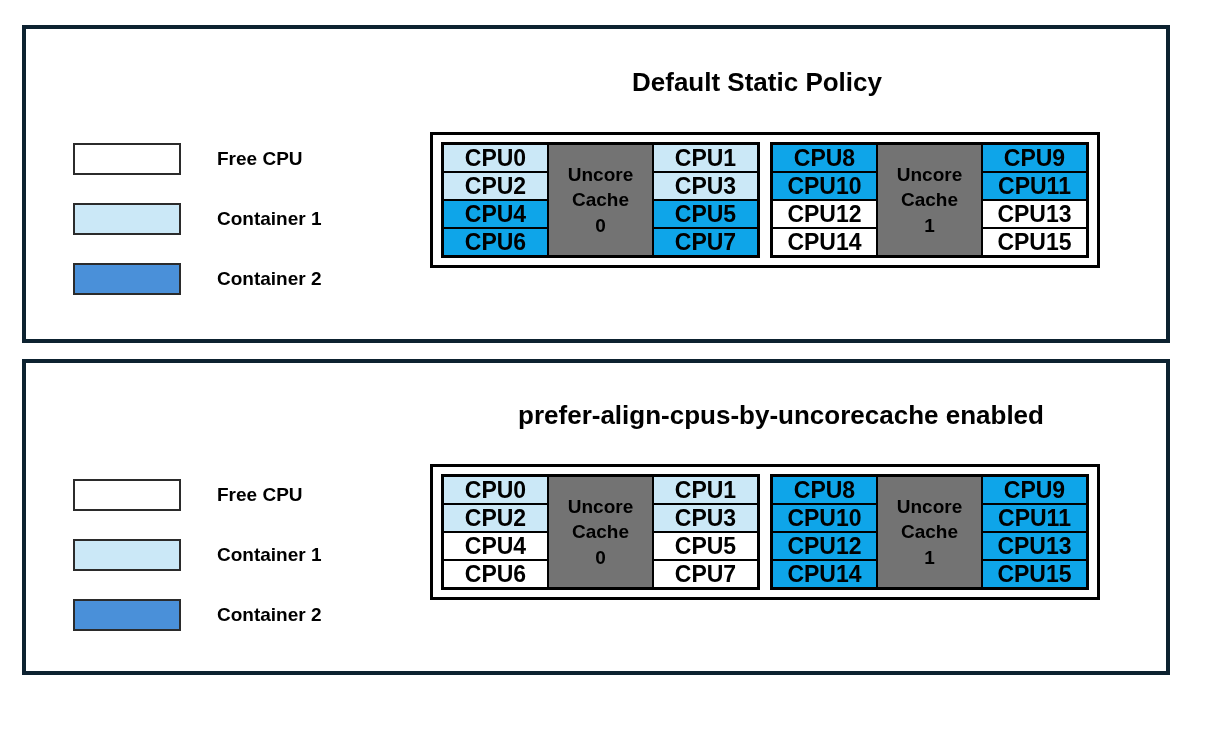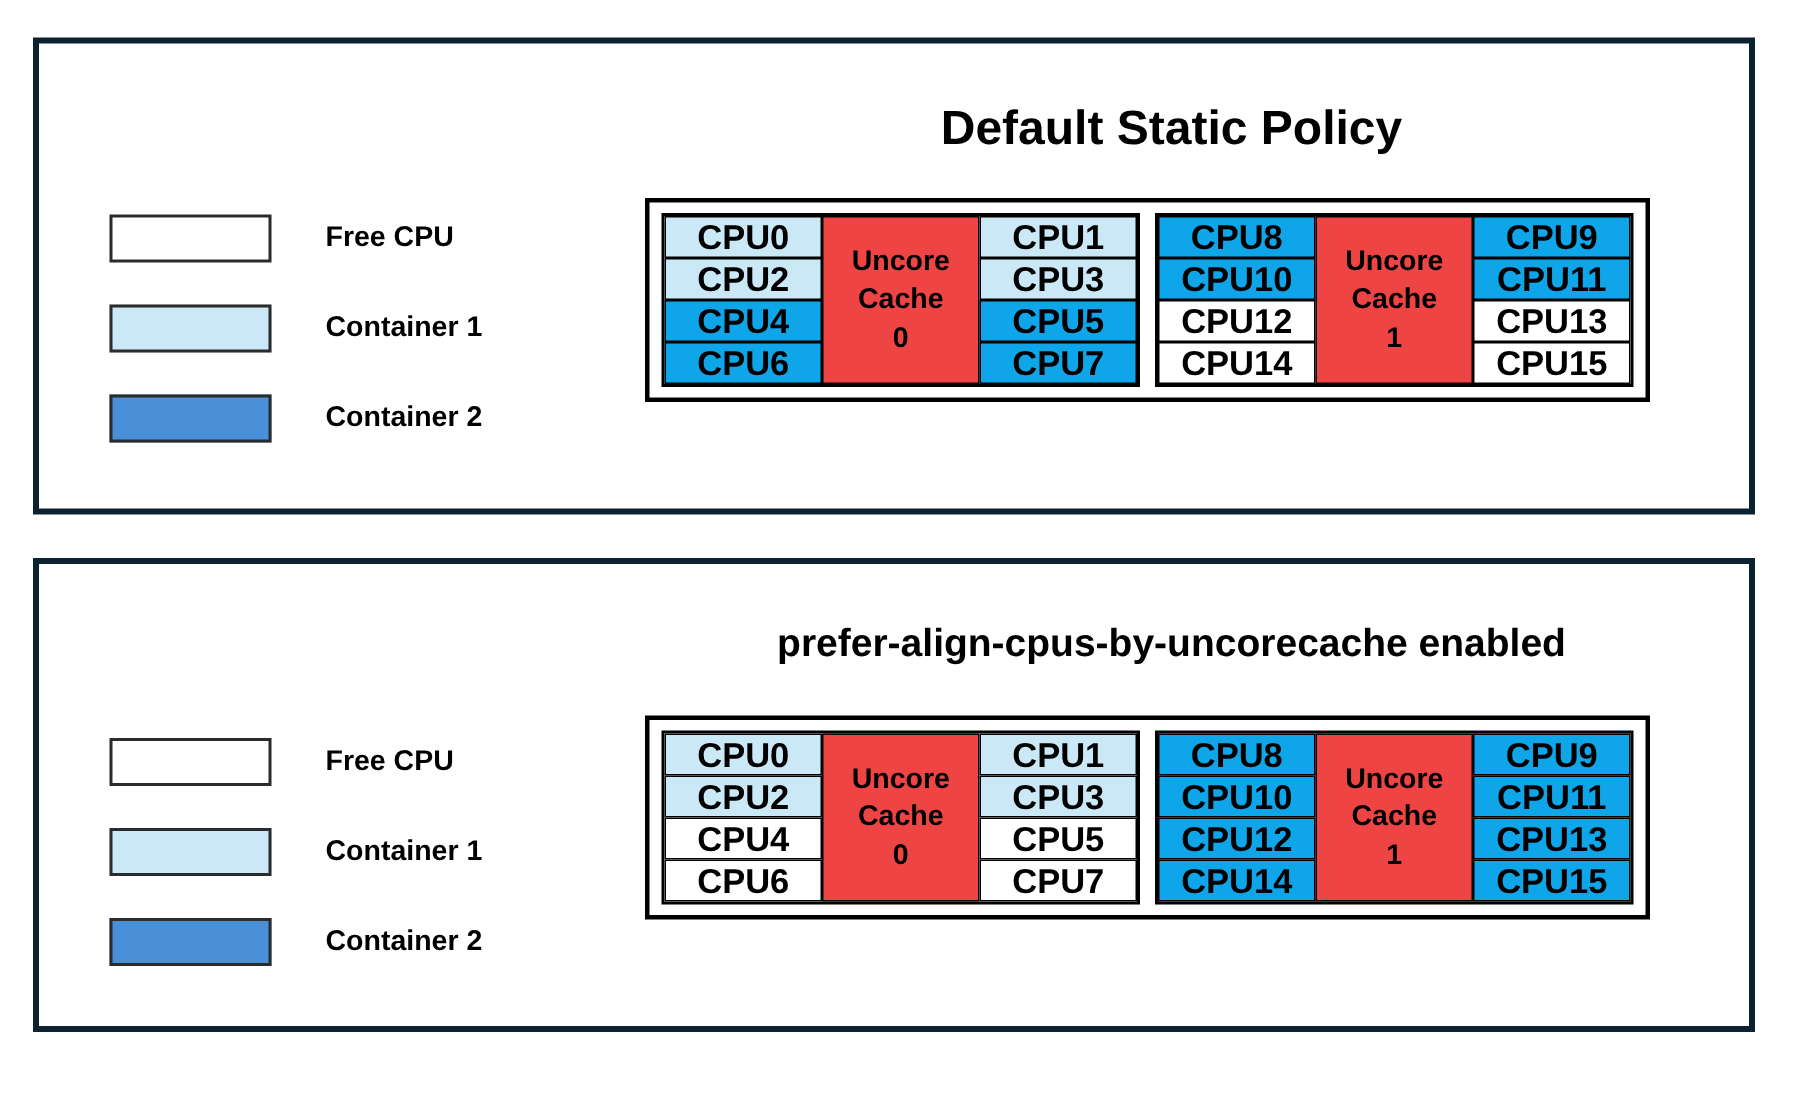--- a/index.html
+++ b/index.html
@@ -17,34 +17,34 @@
 
   .panel {
     position: absolute;
     left: 22px;
     width: 1148px;
     box-sizing: border-box;
     border: 4px solid #0d2230;
     background: #ffffff;
   }
   #panel-top   { top: 25px;  height: 318px; }
-  #panel-bottom{ top: 372px; height: 316px; }
+  #panel-bottom{ top: 359px; height: 316px; }
 
   .panel-title {
     position: absolute;
     text-align: center;
     font-weight: bold;
     color: #000000;
     white-space: nowrap;
   }
   #panel-top .panel-title {
-    left: 400px;
+    left: 376px;
     top: 38px;
     width: 710px;
-    font-size: 32px;
+    font-size: 26px;
   }
   #panel-bottom .panel-title {
     left: 395px;
     top: 37px;
     width: 720px;
     font-size: 26px;
   }
 
   
   .legend {
@@ -111,21 +111,21 @@
     background: #ffffff;
   }
   .cpu-cell.c1 { background: #cbe8f7; }
   .cpu-cell.c2 { background: #0ea5e9; }
   .cpu-cell.free { background: #ffffff; }
 
   .cache-block {
     width: 105px;
     box-sizing: border-box;
     border: 1px solid #000000;
-    background: #ef4444;
+    background: #737373;
     display: flex;
     flex-direction: column;
     align-items: center;
     justify-content: center;
     font-size: 19px;
     font-weight: bold;
     color: #000000;
     line-height: 1.35;
   }
 </style>

